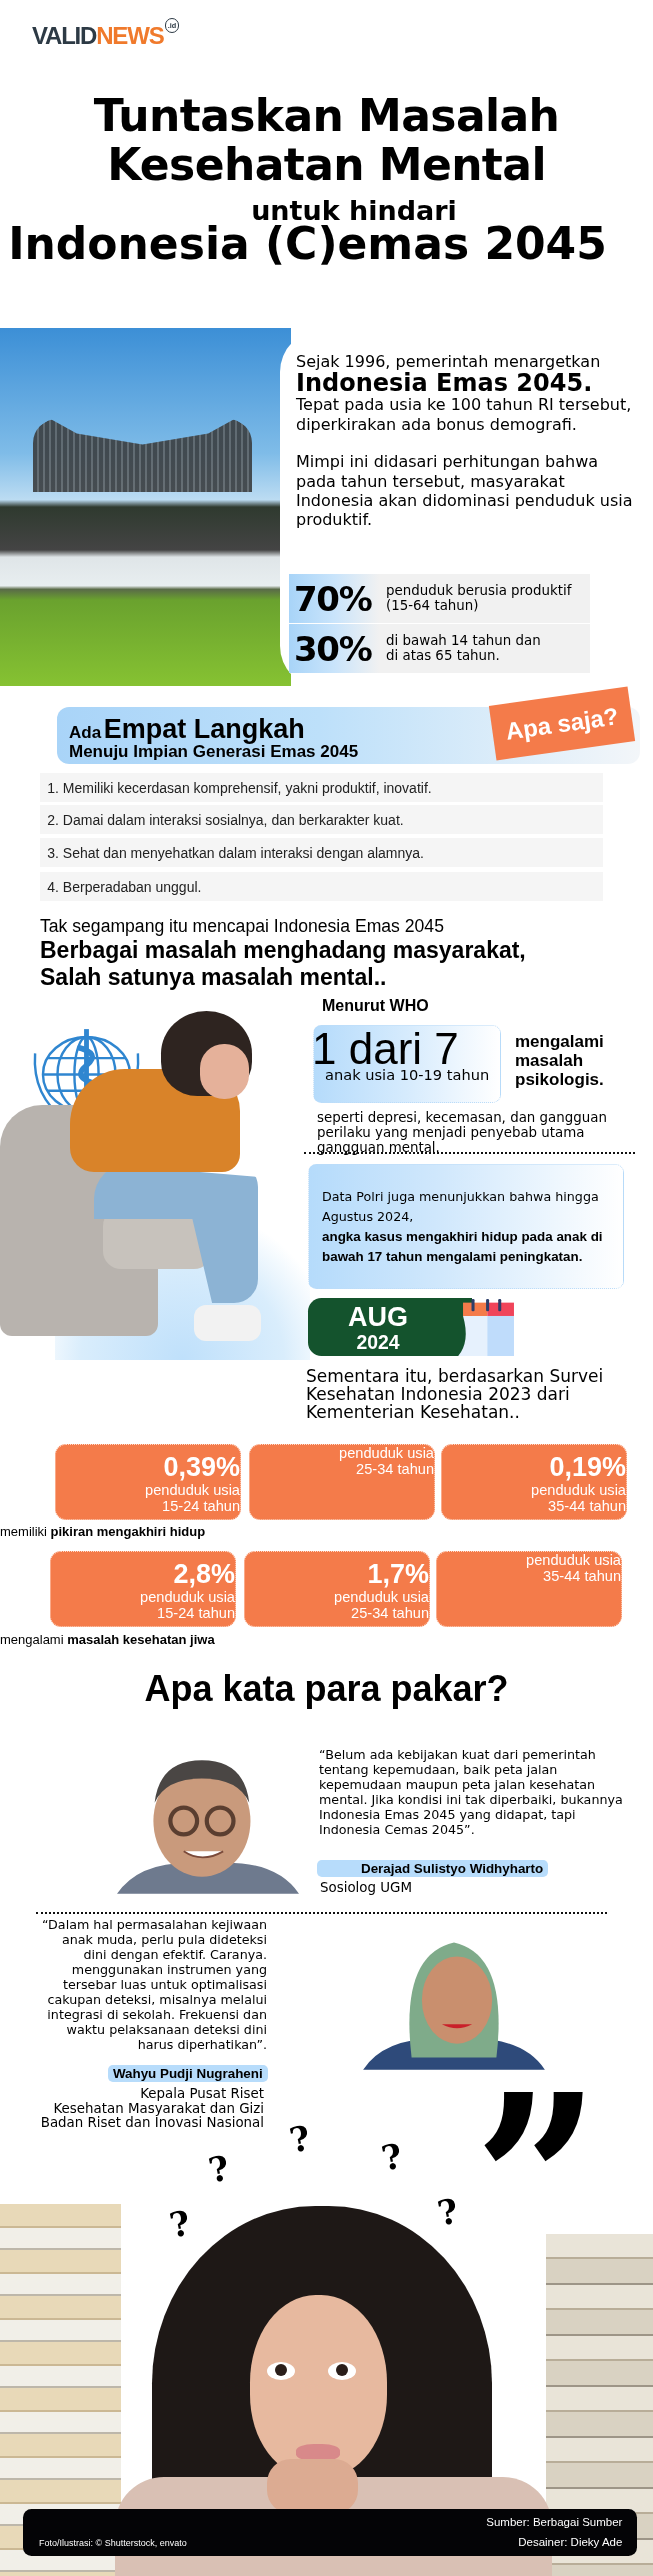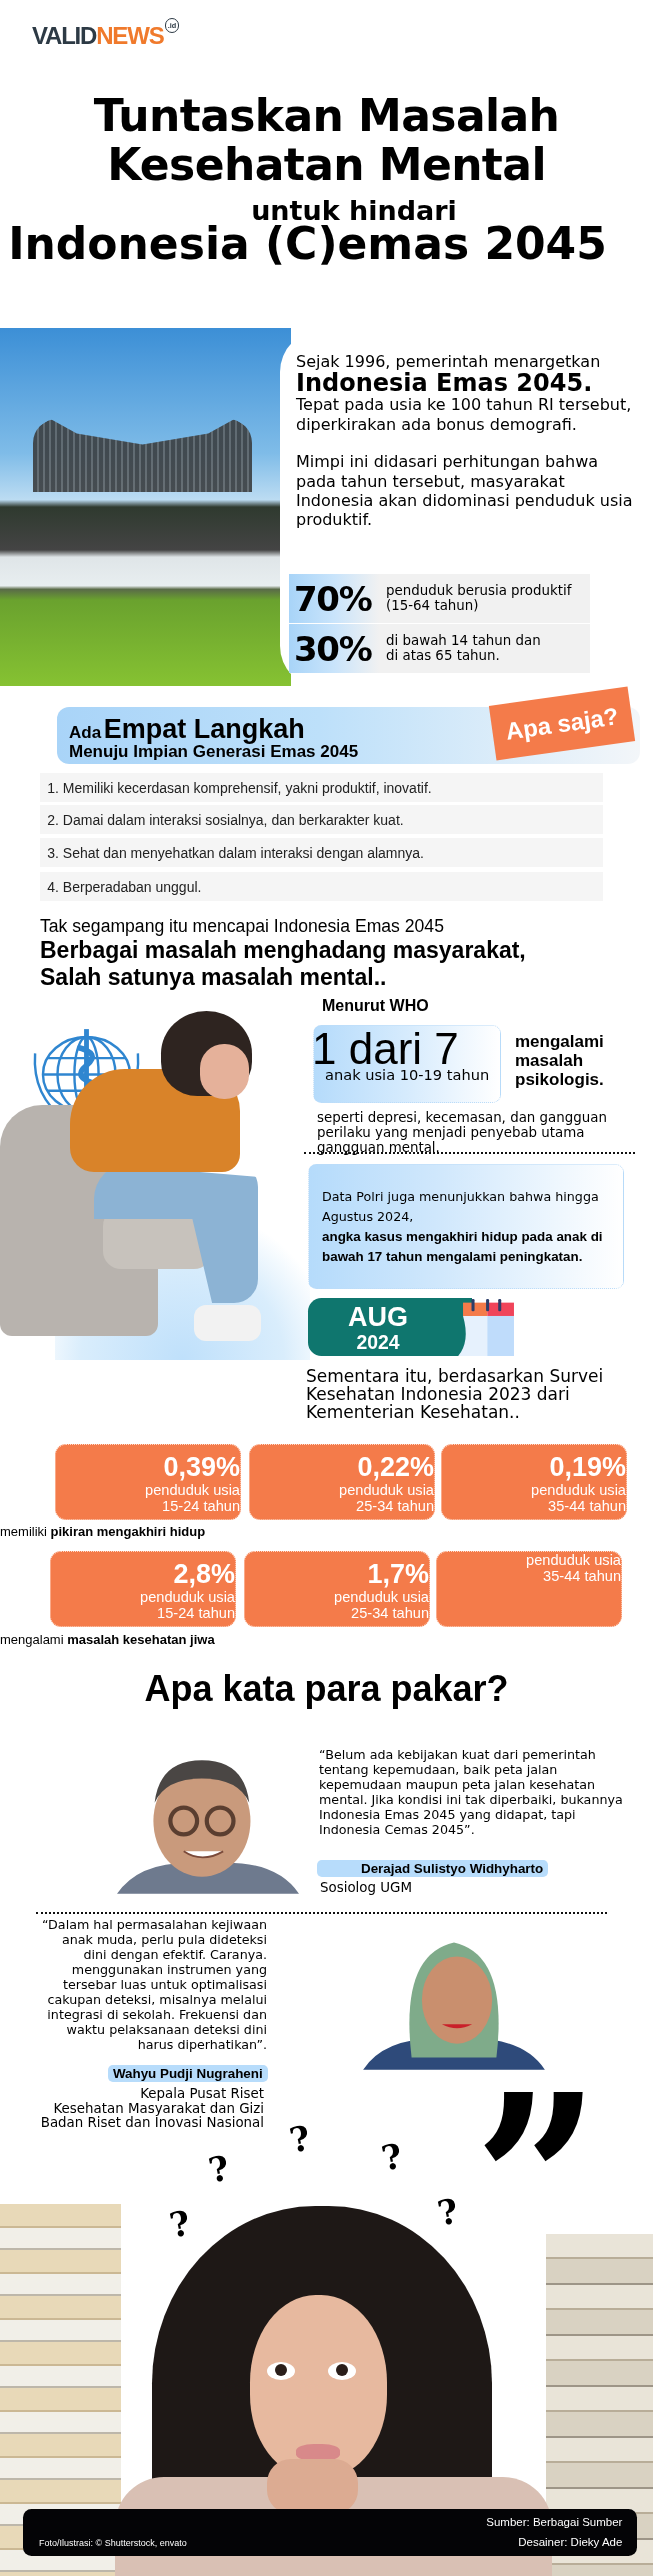--- a/index.html
+++ b/index.html
@@ -47,21 +47,21 @@
   .who-label { left: 322px; top: 997px; font-size: 16px; font-weight: 900; font-family: "Liberation Sans", sans-serif; }
   .who-box { left: 313px; top: 1025px; width: 188px; height: 78px; border: 1.2px dotted #bcdcf8; border-radius: 8.5px; background: linear-gradient(90deg,#b5dbfb 0%,#d6ebfd 50%,#ffffff 100%); }
   .who-big { left: 312px; top: 1032px; font-size: 44px; font-weight: 400; line-height: 34px; font-family: "Liberation Sans", sans-serif; }
   .who-sub { left: 325px; top: 1066px; font-size: 14.6px; }
   .who-right { left: 515px; top: 1032px; font-size: 17px; font-weight: 900; line-height: 19px; font-family: "Liberation Sans", sans-serif; }
   .who-desc { left: 317px; top: 1110px; width: 316px; font-size: 13.4px; line-height: 15px; }
   .dotline { height: 0; border-top: 2.4px dotted #111; }
   .polri-box { left: 308px; top: 1164px; width: 316px; height: 125px; border: 1.2px dotted #bcdcf8; border-radius: 8.5px; background: linear-gradient(90deg,#b5dbfb 0%,#cfe7fc 40%,#ffffff 100%); }
   .polri-txt { left: 322px; top: 1187px; width: 297px; font-size: 12.7px; line-height: 20px; }
   .polri-txt b { font-weight: 900; font-family: "Liberation Sans", sans-serif; font-size: 13.4px; }
-  .aug { left: 308px; top: 1298px; width: 164px; height: 58px; background: #0f766e; border-radius: 13.4px 0 0 13.4px; color: #fff; text-align: center; padding-right: 24px; font-weight: 900; font-family: "Liberation Sans", sans-serif; }
+  .aug { left: 308px; top: 1298px; width: 164px; height: 58px; background: #14532d; border-radius: 13.4px 0 0 13.4px; color: #fff; text-align: center; padding-right: 24px; font-weight: 900; font-family: "Liberation Sans", sans-serif; }
   .aug .m { font-size: 27px; line-height: 30px; padding-top: 3.6px; display: block; }
   .aug .y { font-size: 19.4px; line-height: 20.6px; display: block; }
   .cal { left: 458px; top: 1299px; width: 61px; height: 57px; }
   .survey { left: 306px; top: 1367px; width: 328px; font-size: 17px; line-height: 18px; }
   
   .ostat { width: 186px; height: 76px; background: #f47b4a; border: 1.8px dotted #ffd9c8; border-radius: 11px; color: #fff; text-align: right; font-family: "Liberation Sans", sans-serif; }
   .ostat .v { font-size: 27px; font-weight: 900; line-height: 30px; padding-top: 7.3px; display: block; }
   .ostat .d1, .ostat .d2 { font-size: 14.6px; line-height: 16px; display: block; }
   .caption { left: 0; width: 550px; text-align: left; font-size: 13px; font-family: "Liberation Sans", sans-serif; }
   .caption b { font-weight: 900; }
@@ -208,21 +208,20 @@
   <rect x="48" y="28" width="44" height="66" fill="#bfdcfb"></rect>
 </svg>
 <div class="abs survey">Sementara itu, berdasarkan Survei Kesehatan Indonesia 2023 dari Kementerian Kesehatan..</div>
 
 <div class="abs ostat" style="left:55px; top:1444px;">
   <span class="v">0,39%</span>
   <span class="d1">penduduk usia</span>
   <span class="d2">15-24 tahun</span>
 </div>
 <div class="abs ostat" style="left:249px; top:1444px;">
-  <span class="v">0,22%</span>
   <span class="d1">penduduk usia</span>
   <span class="d2">25-34 tahun</span>
 </div>
 <div class="abs ostat" style="left:441px; top:1444px;">
   <span class="v">0,19%</span>
   <span class="d1">penduduk usia</span>
   <span class="d2">35-44 tahun</span>
 </div>
 <div class="abs caption" style="top:1524px">
   <span>memiliki </span><b>pikiran mengakhiri hidup</b>

